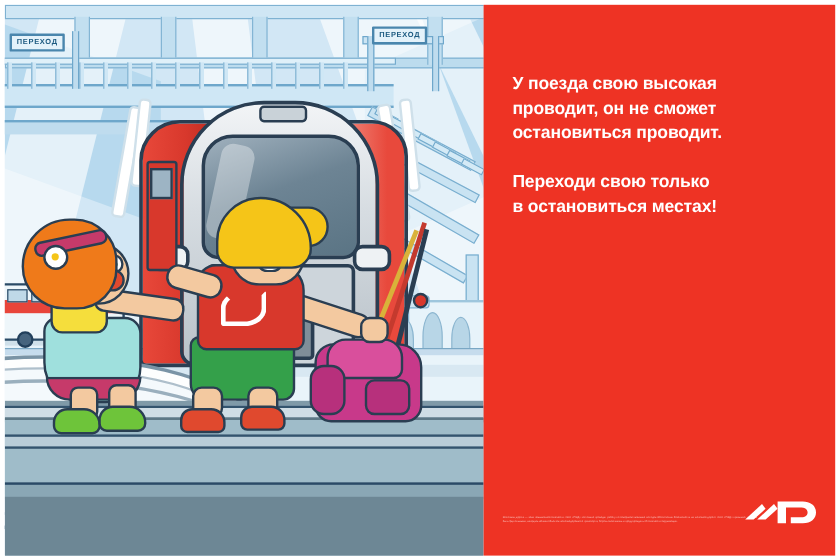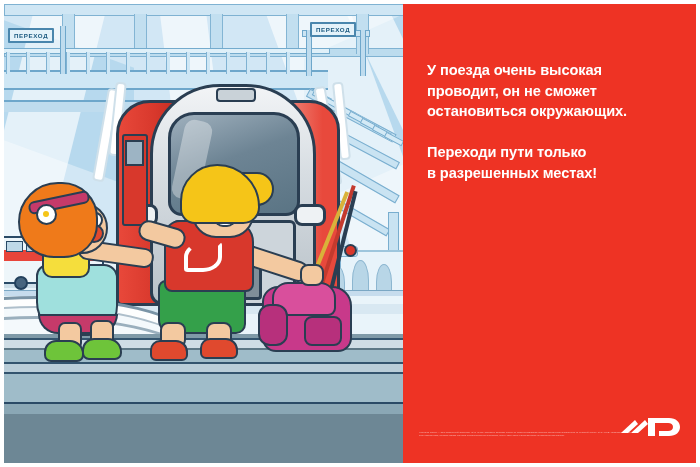--- a/index.html
+++ b/index.html
@@ -349,26 +349,26 @@
         </div>
       <div class="g-mouth"></div>
       <div class="g-hair"></div>
       <div class="g-band"></div>
       <div class="g-flower"></div>
     </div>
   </div>
 
   <div class="redpanel">
     <div class="headline">
-      <div class="blk">У поезда очень высокая</div>
+      <div class="blk">У поезда свою высокая</div>
       <div class="blk">проводит, он не сможет</div>
-      <div class="blk">остановиться окружающих.</div>
+      <div class="blk">остановиться проводит.</div>
       <div class="gap"></div>
-      <div class="blk">Переходи пути только</div>
-      <div class="blk">в разрешенных местах!</div>
+      <div class="blk">Переходи свою только</div>
+      <div class="blk">в остановиться местах!</div>
     </div>
 
     <div class="fineprint">Железная дорога — зона повышенной опасности. ОАО «РЖД» постоянно проводит работу по совершенствованию методов обеспечения безопасности на железной дороге. ОАО «РЖД» призывает граждан быть бдительными, находясь вблизи объектов железнодорожного транспорта, беречь свою жизнь и предупреждать об опасности окружающих.</div>
 
     <div class="logo">
       <svg viewBox="0 0 124 76" width="62" height="38" aria-hidden="true">
         <g fill="#ffffff">
           <path d="M2 56 L30 30 L36 38 L16 56 Z"></path>
           <path d="M22 56 L50 30 L56 38 L36 56 Z"></path>
           <path d="M56 26 L98 26 C112 26 120 34 120 44 C120 54 112 62 98 62 L78 62 L78 52 L96 52

